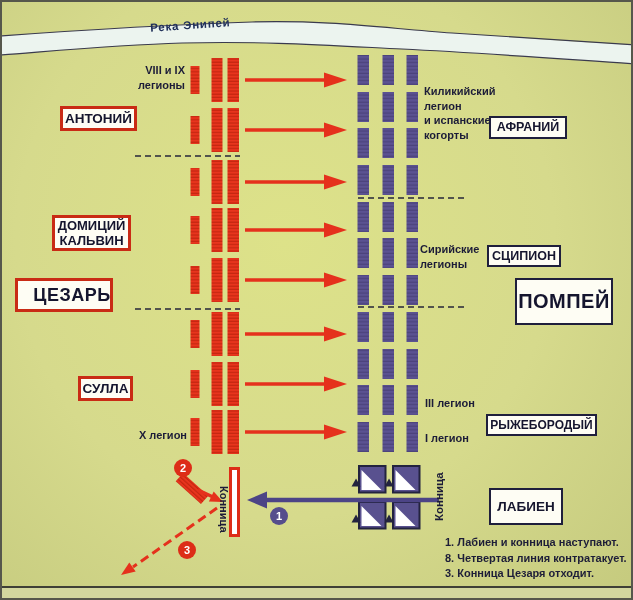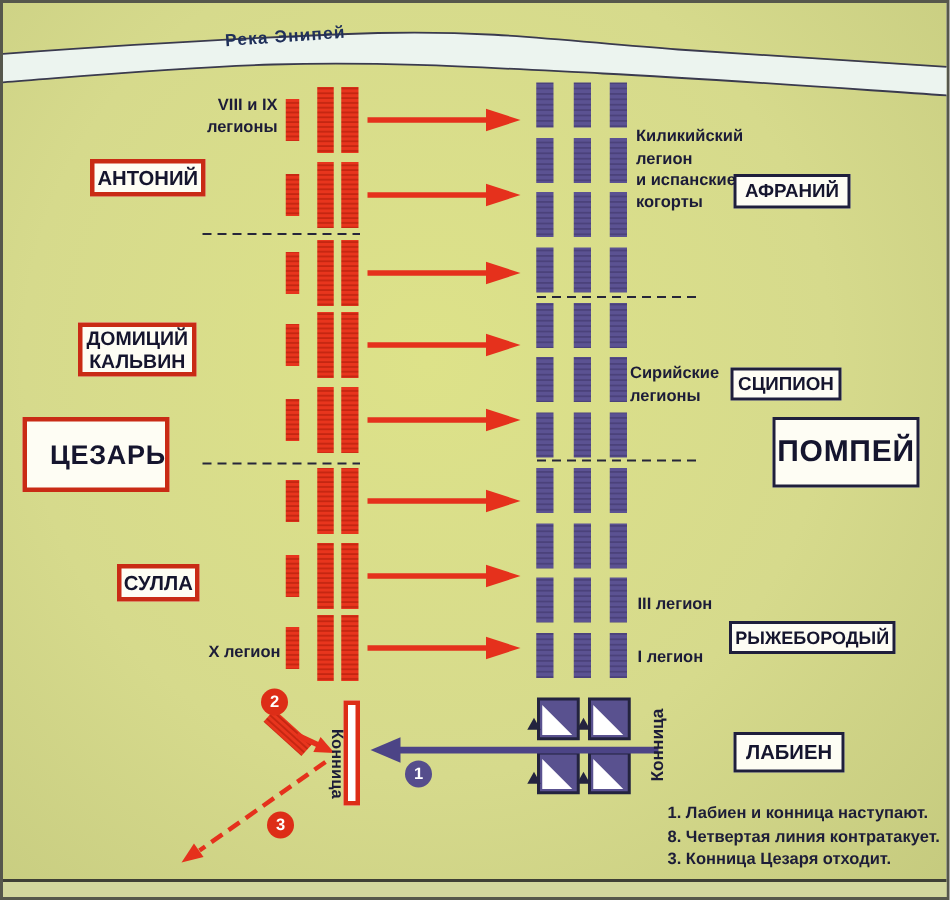--- a/index.html
+++ b/index.html
@@ -174,28 +174,28 @@
         <line x1="215" y1="506" x2="131" y2="565" stroke="#e5311c" stroke-width="3" stroke-dasharray="9 5"></line>
         <polygon points="119,573 127.3,560.4 133.7,569.4" fill="#e5311c"></polygon>
       </g>
   </svg>
 
   <div id="river-label">Река Энипей</div>
 
   <div class="box red" style="left:58px;top:104px;width:77px;height:25px;font-size:13.5px;">АНТОНИЙ</div>
   <div class="box red" style="left:50px;top:213px;width:79px;height:36px;font-size:13px;">ДОМИЦИЙ
 КАЛЬВИН</div>
-  <div class="box red" style="left:13px;top:276px;width:98px;height:50px;font-size:18px;letter-spacing:0.5px;padding-left:16px;">ЦЕЗАРЬ</div>
+  <div class="box red" style="left:13px;top:276px;width:98px;height:34px;font-size:18px;letter-spacing:0.5px;padding-left:16px;">ЦЕЗАРЬ</div>
   <div class="box red" style="left:76px;top:374px;width:55px;height:25px;font-size:13.5px;">СУЛЛА</div>
 
   <div class="box" style="left:487px;top:114px;width:78px;height:23px;font-size:12.5px;">АФРАНИЙ</div>
   <div class="box" style="left:485px;top:243px;width:74px;height:22px;font-size:12.5px;">СЦИПИОН</div>
   <div class="box" style="left:513px;top:276px;width:98px;height:47px;font-size:20px;letter-spacing:0.5px;">ПОМПЕЙ</div>
   <div class="box" style="left:484px;top:412px;width:111px;height:22px;font-size:12px;">РЫЖЕБОРОДЫЙ</div>
-  <div class="box" style="left:487px;top:486px;width:74px;height:27px;font-size:13.5px;">ЛАБИЕН</div>
+  <div class="box" style="left:487px;top:486px;width:74px;height:37px;font-size:13.5px;">ЛАБИЕН</div>
 
   <div class="unit-label right-al" style="left:110px;top:61px;width:73px;">VIII и IX
 легионы</div>
   <div class="unit-label right-al" style="left:112px;top:426px;width:73px;">X легион</div>
   <div class="unit-label" style="left:422px;top:82px;width:75px;">Киликийский
 легион
 и испанские
 когорты</div>
   <div class="unit-label" style="left:418px;top:240px;width:70px;">Сирийские
 легионы</div>

